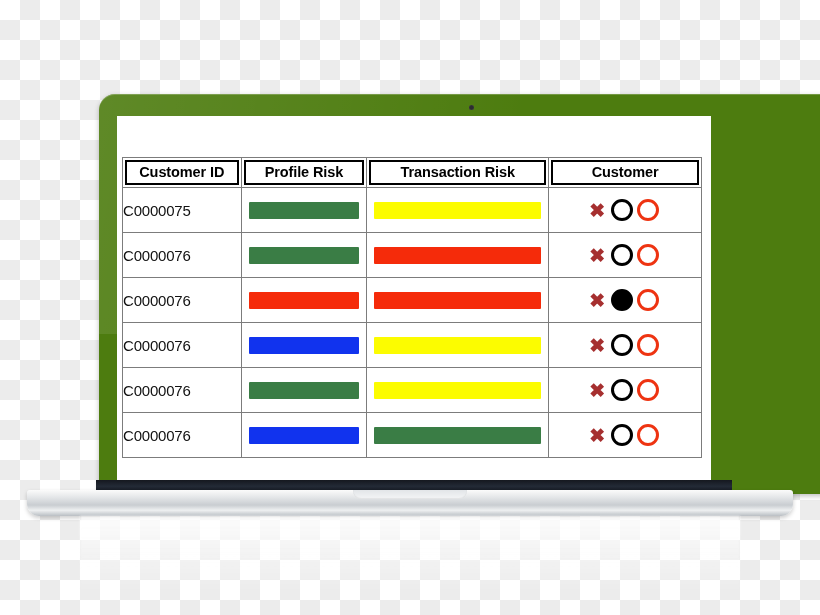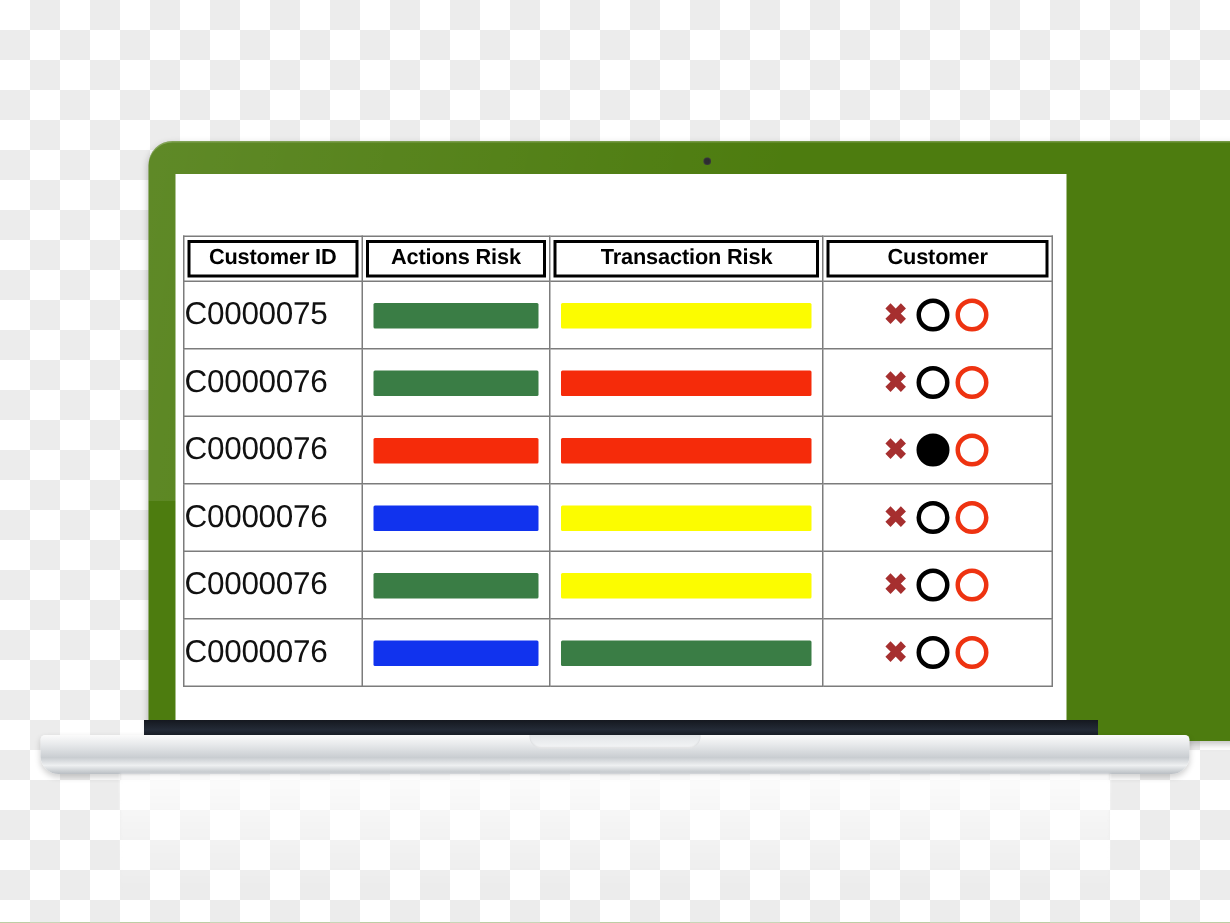--- a/index.html
+++ b/index.html
@@ -159,21 +159,21 @@
     font-weight: bold;
     color: #000;
     letter-spacing: -0.1px;
   }
   tbody td {
     height: 44px;
     vertical-align: middle;
   }
   td.cust {
     padding-left: 5px;
-    font-size: 21px;
+    font-size: 15px;
     color: #111;
     letter-spacing: -0.2px;
   }
   .bar {
     height: 17px;
     margin: 0 7px;
     border-radius: 1px;
   }
   .actions {
     text-align: center;
@@ -227,21 +227,21 @@
               <col class="c-prof">
               <col class="c-tran">
               <col class="c-act">
           </colgroup>
           <thead>
             <tr>
               <th>
                 <div class="hcell">Customer ID</div>
               </th>
               <th>
-                <div class="hcell">Actions Risk</div>
+                <div class="hcell">Profile Risk</div>
               </th>
               <th>
                 <div class="hcell">Transaction Risk</div>
               </th>
               <th>
                 <div class="hcell">Customer</div>
               </th>
             </tr>
           </thead>
           <tbody id="tbody">

